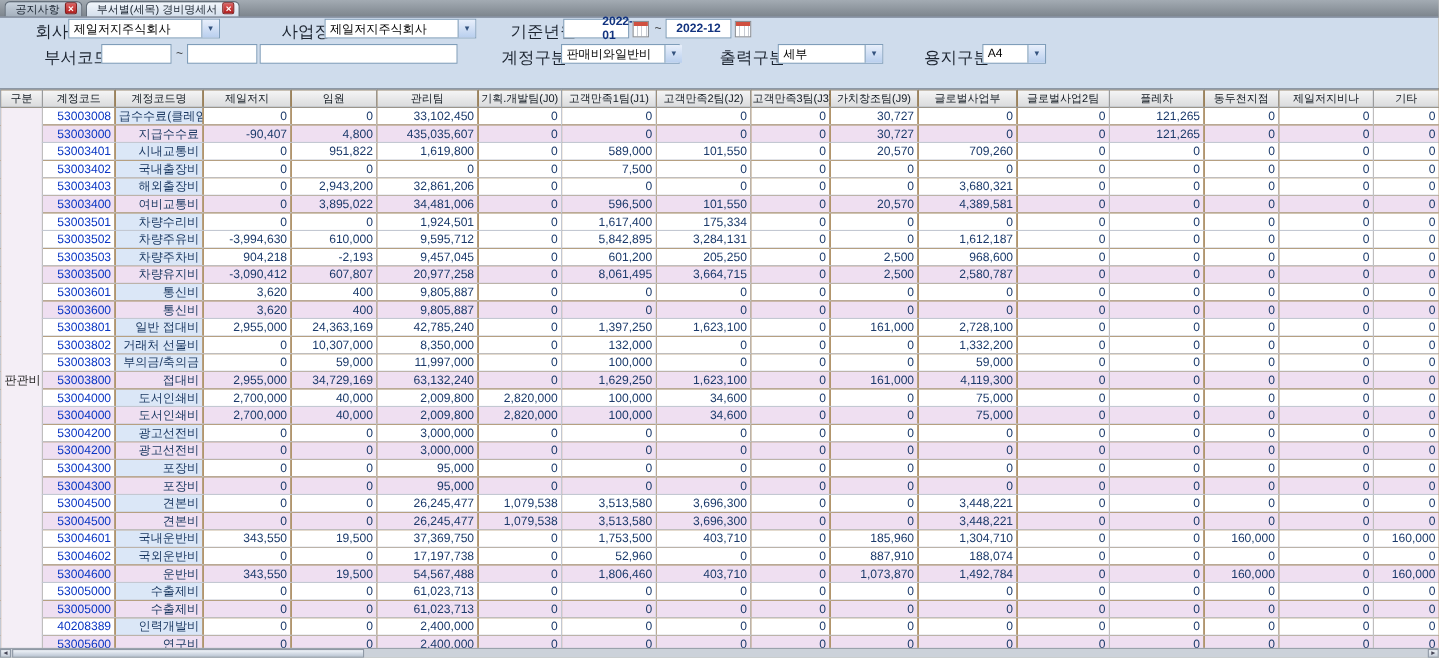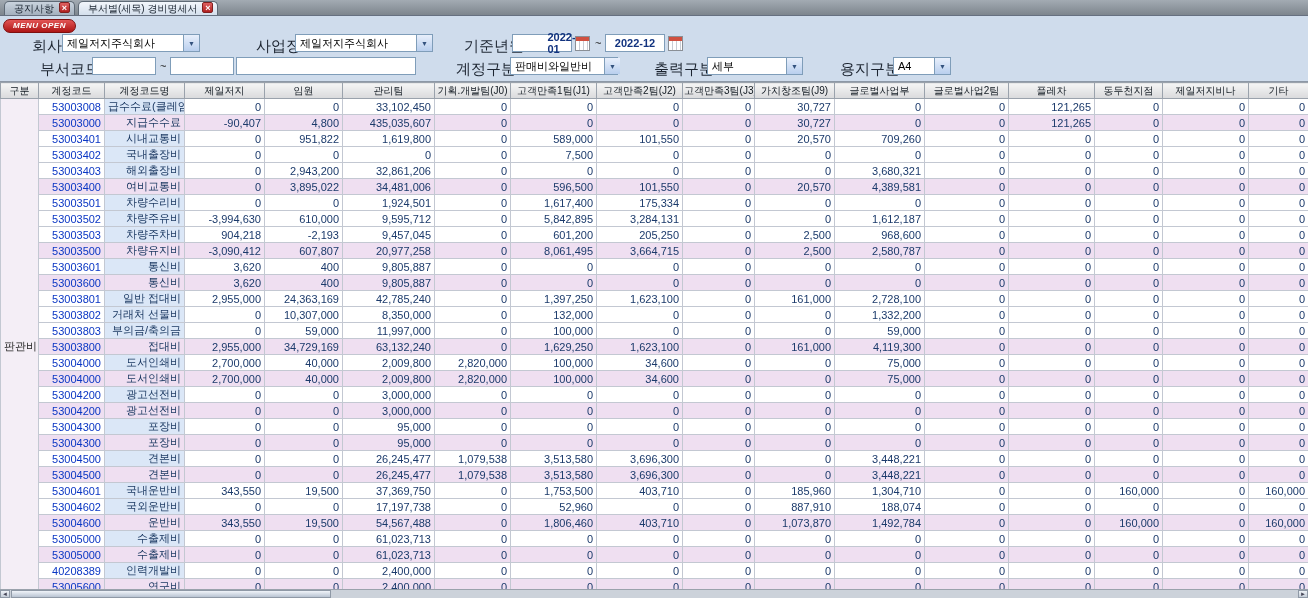--- a/index.html
+++ b/index.html
@@ -72,21 +72,21 @@
     position:absolute; width:15px; height:15px;
     border:1px solid #8a8f96; background:
       linear-gradient(#d05040 0 4px, transparent 4px),
       repeating-linear-gradient(to right,#fff 0 3px,#c8ccd4 3px 4px),
       #fff;
     cursor:pointer;
   }
   .tilde { position:absolute; font-size:11px; color:#222; }
 
   
-  .table-wrap { flex:1 1 auto; overflow:hidden; background:#84cc16; border-top:1px solid #8d98a6; }
+  .table-wrap { flex:1 1 auto; overflow:hidden; background:#a16207; border-top:1px solid #8d98a6;margin-top:16px; }
   table { border-collapse:collapse; table-layout:fixed; width:1308px; }
   th {
     background:linear-gradient(#f5f5f5,#d9dadc);
     border:1px solid #9aa2ac;
     font-weight:normal; font-size:10px; color:#101820;
     height:16px; padding:0 1px; white-space:nowrap; overflow:hidden; text-align:center;
   }
   td {
     border:1px solid #c3c8d2; height:14px; padding:0 3px;
     white-space:nowrap; overflow:hidden; font-size:11px; background:#fff;
@@ -126,23 +126,20 @@
     <div class="tab">
       <span>공지사항</span>
       <span class="tab-close">×</span>
     </div>
     <div class="tab active">
       <span>부서별(세목) 경비명세서</span>
       <span class="tab-close">×</span>
     </div>
   </div>
 
-  <div class="menu-row">
-    <span class="menu-open">MENU OPEN</span>
-  </div>
 
   <div class="filters">
 
     <span class="flabel" style="left:32px; top:4px;">회사</span>
     <div class="select" style="left:62px; top:1px; width:138px;">
       <span>제일저지주식회사</span>
       <span class="arrow-btn">▼</span>
     </div>
 
     <span class="flabel" style="left:256px; top:4px;">사업장</span>

